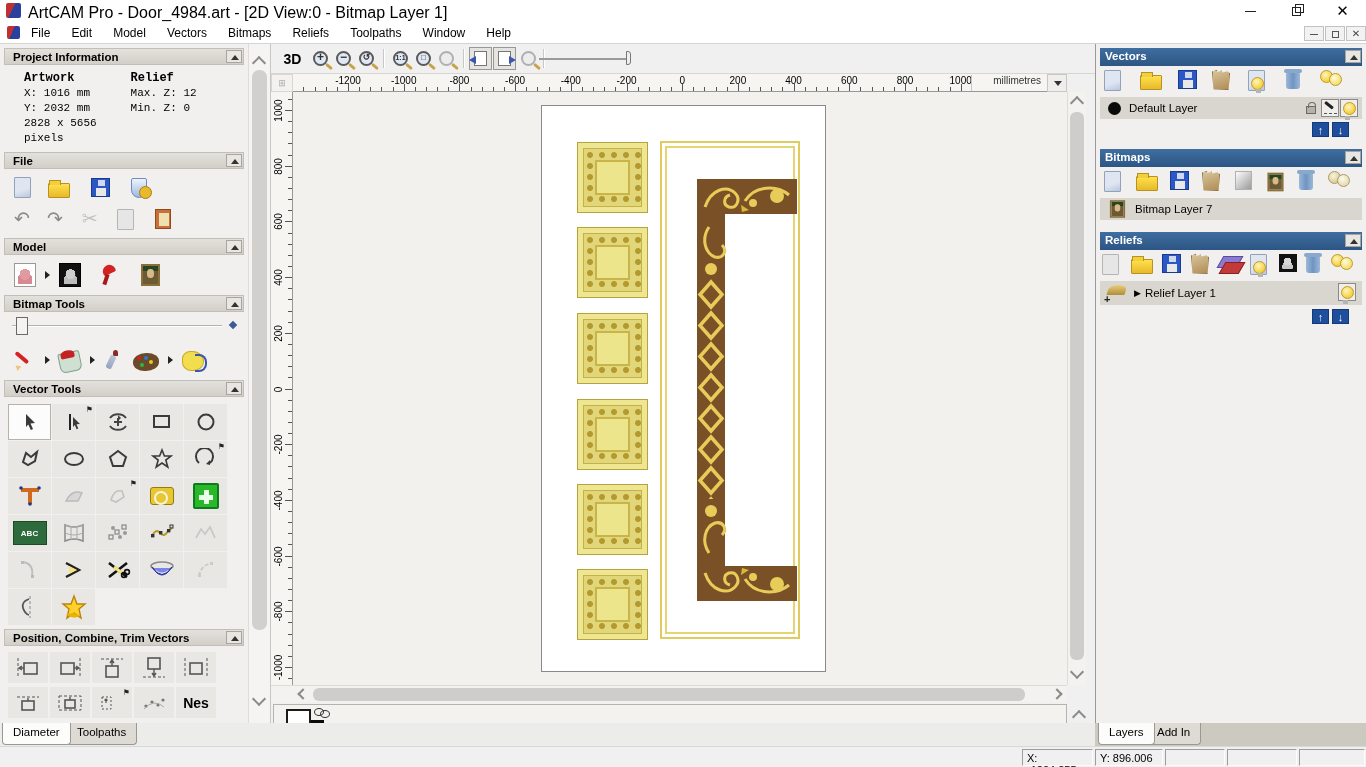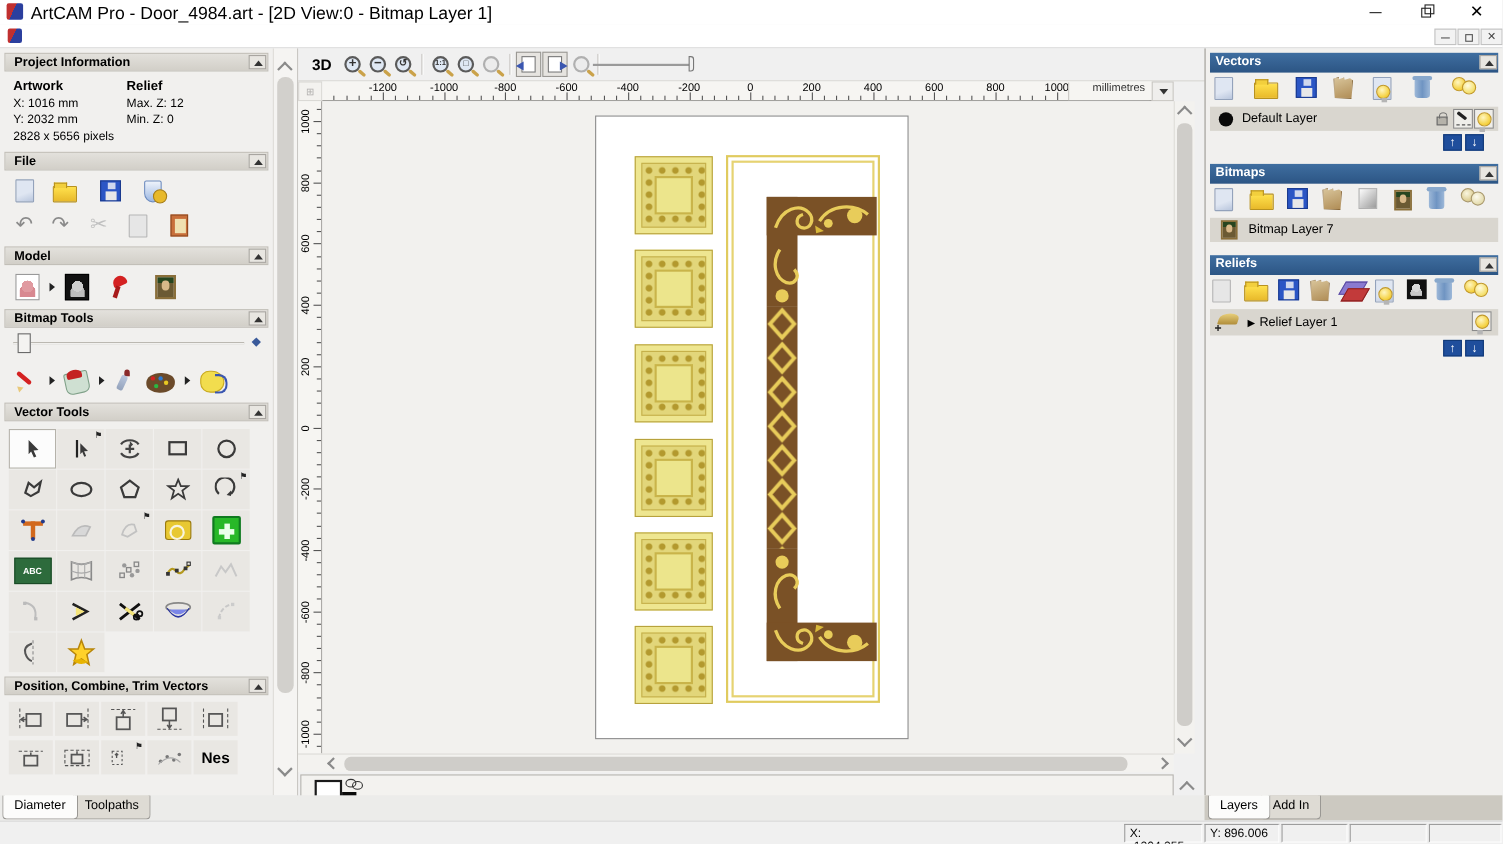--- a/index.html
+++ b/index.html
@@ -26,21 +26,21 @@
   .mdi-btn { position:absolute; top:4px; width:20px; height:15px; background:#f2f2f2; border:1px solid #c2c2c2; text-align:center; line-height:13px; color:#444; font-size:10px; }
   .mdi-btn .bar { position:absolute; left:5px; top:7px; width:8px; height:1px; background:#555; }
   .mdi-btn .sq { position:absolute; left:6px; top:4px; width:7px; height:7px; border:1px solid #555; }
 
   
   #assistant { position:absolute; left:0; top:44px; width:248px; height:679px; background:#f1f0ee; overflow:hidden; }
   .sec-hdr { position:relative; margin:4px 4px 2px 4px; height:17px; background:linear-gradient(#e3e1dc,#d2cfc8); border:1px solid #c2bfb8; font-weight:bold; font-size:11.5px; padding:2px 0 0 8px; }
   .sec-btn { position:absolute; right:1px; top:1px; width:16px; height:13px; background:#e8e6e1; border:1px solid #a8a5a0; }
   .tri-up { position:absolute; left:4px; top:4px; width:0; height:0; border-left:4px solid transparent; border-right:4px solid transparent; border-bottom:5px solid #333; }
   .tri-down { position:absolute; left:4px; top:4px; width:0; height:0; border-left:4px solid transparent; border-right:4px solid transparent; border-top:5px solid #333; }
-  .pi-grid { padding:4px 0 2px 12px; line-height:15px; }
+  .pi-grid { padding:4px 0 2px 24px; line-height:15px;font-family:Liberation Mono, monospace; }
   .pi-col { display:inline-block; vertical-align:top; }
   .pi-col b { font-size:12px; }
   .icon-row { padding:6px 0 4px 14px; display:flex; align-items:center; gap:9px; }
   .flyout { width:0; height:0; border-top:4px solid transparent; border-bottom:4px solid transparent; border-left:5px solid #222; }
 
   
   .i { display:inline-block; position:relative; }
   .pg { width:17px; height:21px; background:linear-gradient(160deg,#dfe6f2 60%,#b9c6dd); border:1px solid #93a2bb; border-radius:1px; }
   .pg.gray { background:#e6e6e6; border-color:#b5b5b5; }
   .fld { width:22px; height:15px; background:linear-gradient(#ffe14d,#e8b92a); border:1px solid #b8921f; border-radius:1px; margin-top:5px; }
@@ -228,20 +228,31 @@
     </div>
   <div class="wbtn" style="left:1274px;">
       <span class="sq"></span>
       <span class="sq2"></span>
     </div>
   <div class="wbtn" style="left:1320px;"><span class="x">✕</span></div>
 </div>
 
 <div id="menubar">
   <span class="logo"></span>
+  <span id="menu-items">
+    <span class="menu-item">File</span>
+    <span class="menu-item">Edit</span>
+    <span class="menu-item">Model</span>
+    <span class="menu-item">Vectors</span>
+    <span class="menu-item">Bitmaps</span>
+    <span class="menu-item">Reliefs</span>
+    <span class="menu-item">Toolpaths</span>
+    <span class="menu-item">Window</span>
+    <span class="menu-item">Help</span>
+  </span>
   <div class="mdi-btn" style="left:1304px;">
       <span class="bar"></span>
     </div>
   <div class="mdi-btn" style="left:1325px;">
       <span class="sq"></span>
     </div>
   <div class="mdi-btn" style="left:1346px;">✕</div>
 </div>
 
 <div id="assistant">

